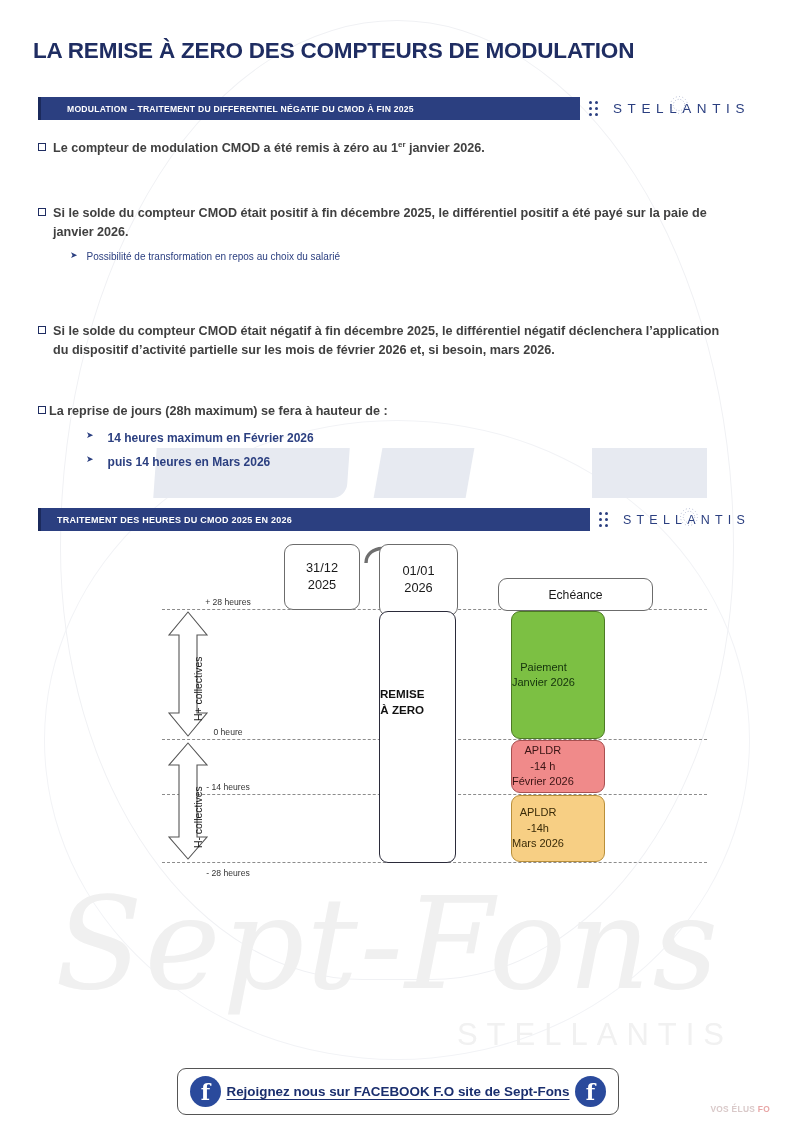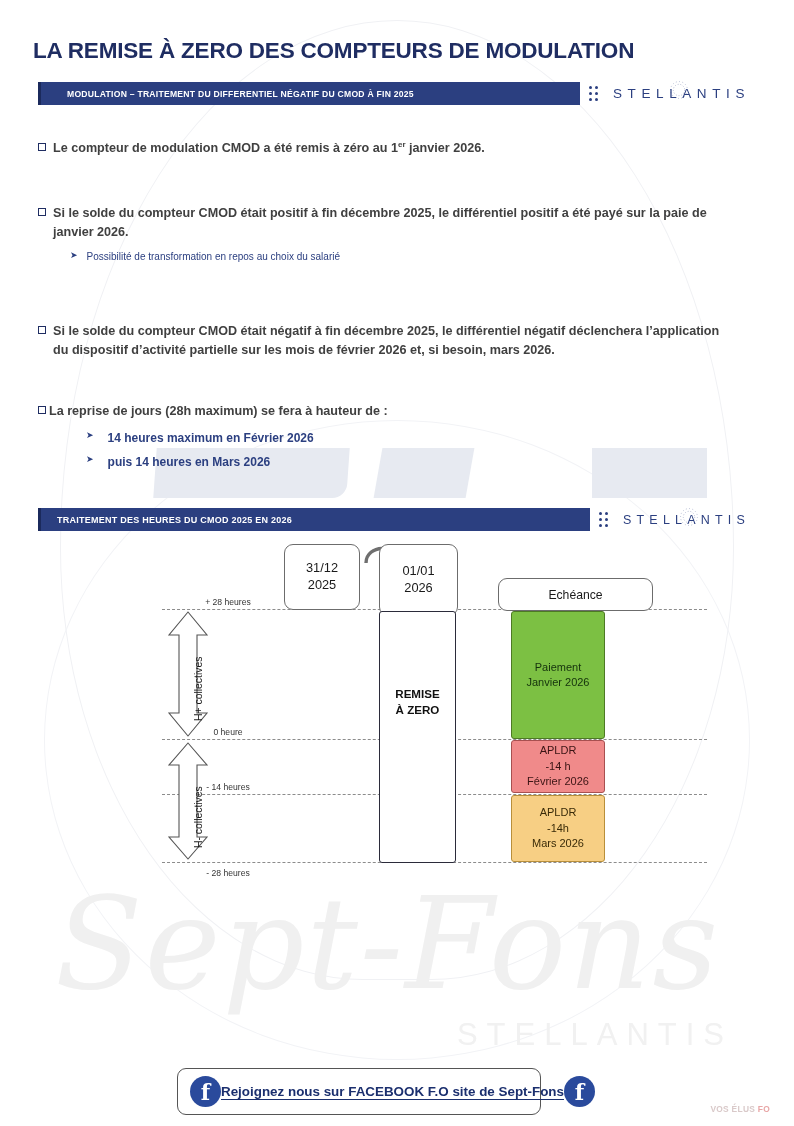--- a/index.html
+++ b/index.html
@@ -183,24 +183,24 @@
     border-radius: 9px;
     background: #fff;
     display: flex; align-items: center; justify-content: center;
     font-size: 12.8px;
     color: #1a1a1a;
     text-align: center;
     line-height: 1.3;
   }
   .col {
     position: absolute;
-    border-radius: 3px;
+    border-radius: 9px;
     display: flex;
     align-items: center;
-    justify-content: center;
+    justify-content: flex-start;
     text-align: center;
     font-size: 11px;
   }
   .col-cmod {
     background: #8f9fdb;
     border: 1.4px solid #2b2b3a;
     color: #12204e;
     font-weight: bold;
     font-size: 11.6px;
     align-items: flex-end;
@@ -240,21 +240,21 @@
     font-size: 10.4px;
     color: #1a1a1a;
     white-space: nowrap;
   }
   .curve { position: absolute; }
 
   
   .fbbar {
     position: absolute;
     left: 177px; top: 1068px;
-    width: 364px; height: 47px;
+    width: 442px; height: 47px;
     border: 1.3px solid #555;
     border-radius: 9px;
     background: #fff;
     display: flex;
     align-items: center;
     justify-content: space-between;
     padding: 0 12px;
   }
   .fb-icon {
     width: 31px; height: 31px;
@@ -308,21 +308,21 @@
     <div class="deco d3"></div>
   </div>
 
   <div class="wm-sept">
     <div class="wm-sept-text">Sept-Fons</div>
     <div class="wm-sept-sub">STELLANTIS</div>
   </div>
 
   <div class="page-title">LA REMISE À ZERO DES COMPTEURS DE MODULATION</div>
 
-  <div class="banner-row" style="left:38px; top:82px; width:712px;">
+  <div class="banner-row" style="left:38px; top:97px; width:712px;">
     <div class="banner-bar" style="width:577px;">
       <span class="banner-bar-label">MODULATION – TRAITEMENT DU DIFFERENTIEL NÉGATIF DU CMOD À FIN 2025</span>
     </div>
     <div class="stell-dots">
       <i style="left:1px;  top:3px;  width:3px; height:3px;"></i>
       <i style="left:7px;  top:3px;  width:3px; height:3px;"></i>
       <i style="left:1px;  top:9px;  width:3px; height:3px;"></i>
       <i style="left:7px;  top:9px;  width:3px; height:3px;"></i>
       <i style="left:1px;  top:15px; width:3px; height:3px;"></i>
       <i style="left:7px;  top:15px; width:3px; height:3px;"></i>

